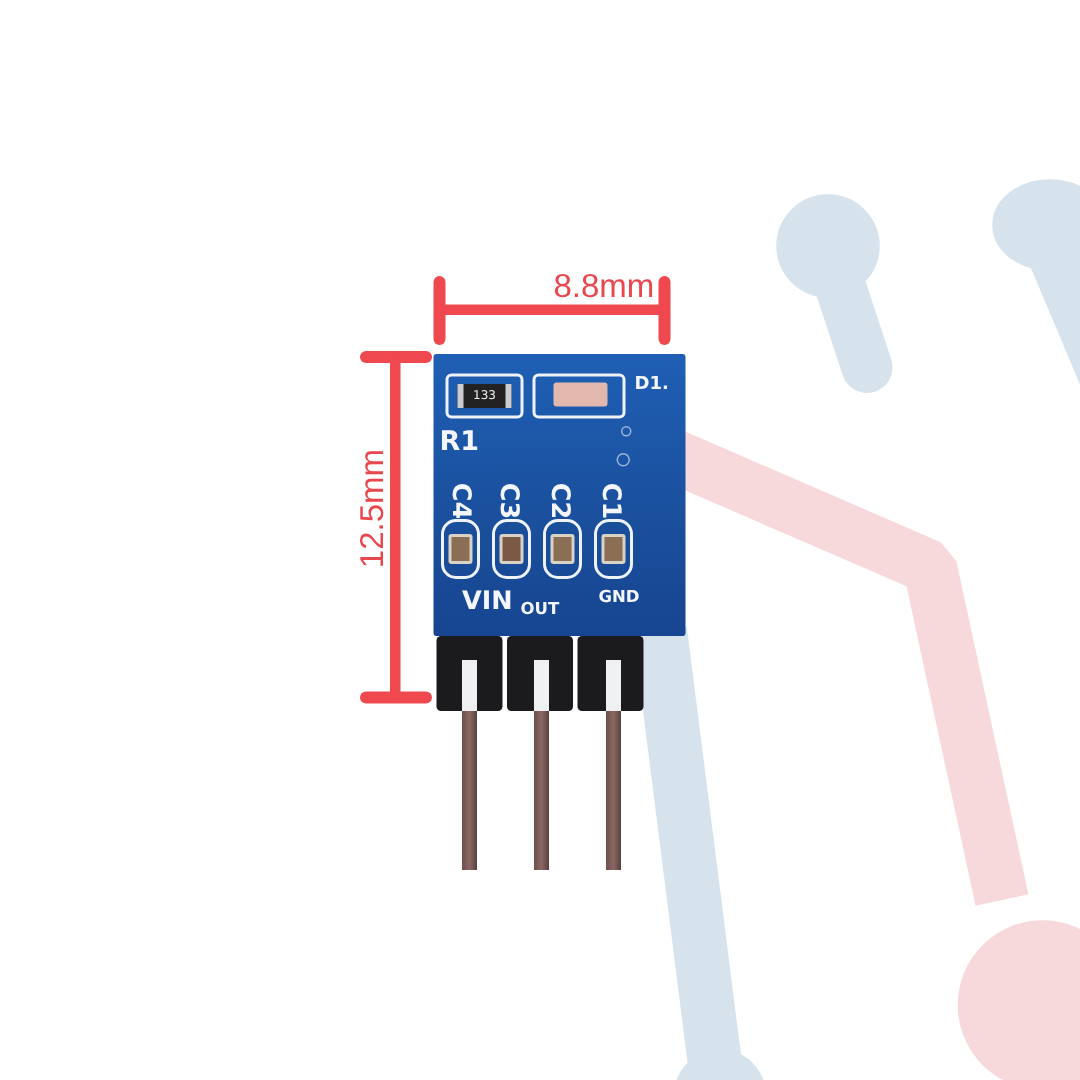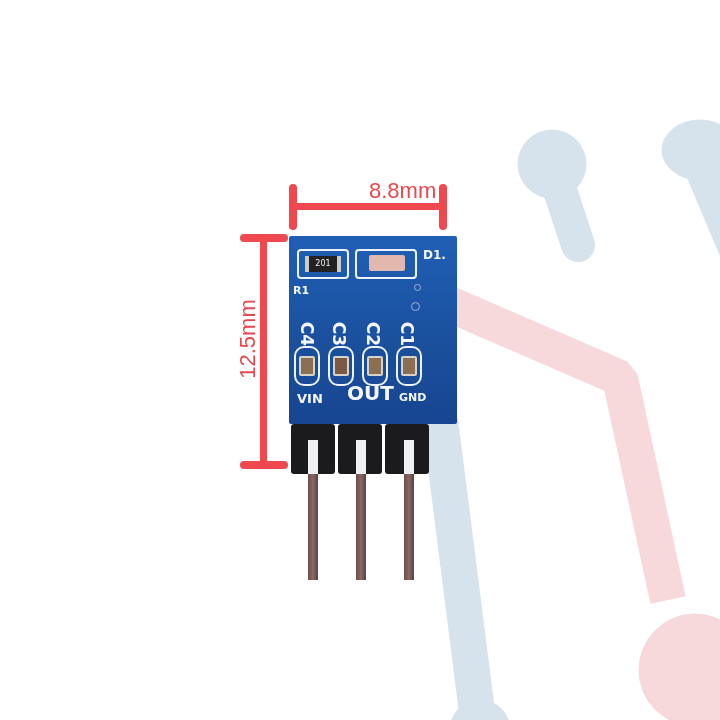--- a/index.html
+++ b/index.html
@@ -46,46 +46,46 @@
 <div class="dim-red" style="left:260px;top:238px;width:7px;height:228px;"></div>
 <div class="dimlabel" style="left:198px;top:326px;transform:rotate(-90deg);transform-origin:center;width:100px;text-align:center;">12.5mm</div>
 
 <div class="pin" style="left:308px;top:470px;height:110px;"></div>
 <div class="pin" style="left:356px;top:470px;height:110px;"></div>
 <div class="pin" style="left:404px;top:470px;height:110px;"></div>
 
 <div class="board">
 
   <div class="pad" style="left:8px;top:13px;width:52px;height:30px;"></div>
-  <div class="abs" style="left:16px;top:20px;width:36px;height:16px;background:#222;border-left:4px solid #ccc;border-right:4px solid #ccc;box-sizing:border-box;color:#eee;font-size:8px;text-align:center;line-height:16px;font-family:'DejaVu Sans',sans-serif;">201</div>
+  <div class="abs" style="left:16px;top:20px;width:36px;height:16px;background:#222;border-left:4px solid #ccc;border-right:4px solid #ccc;box-sizing:border-box;color:#eee;font-size:8px;text-align:center;line-height:16px;font-family:'DejaVu Sans',sans-serif;">133</div>
 
   <div class="pad" style="left:66px;top:13px;width:62px;height:30px;"></div>
   <div class="abs" style="left:80px;top:19px;width:36px;height:16px;background:#e2b7ad;border-radius:2px;"></div>
   <div class="silk" style="left:134px;top:12px;font-size:12px;">D1.</div>
-  <div class="silk" style="left:4px;top:48px;font-size:11px;">R1</div>
+  <div class="silk" style="left:4px;top:48px;font-size:18px;">R1</div>
 
   <div class="abs" style="left:125px;top:48px;width:5px;height:5px;border:1px solid #9bb4da;border-radius:50%;"></div>
   <div class="abs" style="left:122px;top:66px;width:7px;height:7px;border:1px solid #9bb4da;border-radius:50%;"></div>
 
   <div class="silk" style="left:6px;top:88px;font-size:17px;transform:rotate(90deg);">C4</div>
   <div class="silk" style="left:38px;top:88px;font-size:17px;transform:rotate(90deg);">C3</div>
   <div class="silk" style="left:72px;top:88px;font-size:17px;transform:rotate(90deg);">C2</div>
   <div class="silk" style="left:106px;top:88px;font-size:17px;transform:rotate(90deg);">C1</div>
 
   <div class="pad" style="left:5px;top:110px;width:26px;height:40px;border-radius:10px;"></div>
   <div class="cap" style="left:10px;top:120px;width:16px;height:20px;"></div>
   <div class="pad" style="left:39px;top:110px;width:26px;height:40px;border-radius:10px;"></div>
   <div class="cap" style="left:44px;top:120px;width:16px;height:20px;background:#7a5a45;"></div>
   <div class="pad" style="left:73px;top:110px;width:26px;height:40px;border-radius:10px;"></div>
   <div class="cap" style="left:78px;top:120px;width:16px;height:20px;"></div>
   <div class="pad" style="left:107px;top:110px;width:26px;height:40px;border-radius:10px;"></div>
   <div class="cap" style="left:112px;top:120px;width:16px;height:20px;"></div>
 
-  <div class="silk" style="left:8px;top:155px;font-size:13px;">VIN</div>
-  <div class="silk" style="left:58px;top:145px;font-size:20px;">OUT</div>
+  <div class="silk" style="left:19px;top:155px;font-size:17px;">VIN</div>
+  <div class="silk" style="left:58px;top:163px;font-size:11px;">OUT</div>
   <div class="silk" style="left:110px;top:155px;font-size:11px;">GND</div>
 </div>
 
 <div class="header-block" style="left:291px;top:424px;width:44px;height:50px;"></div>
 <div class="header-block" style="left:338px;top:424px;width:44px;height:50px;"></div>
 <div class="header-block" style="left:385px;top:424px;width:44px;height:50px;"></div>
 <div class="pin" style="left:308px;top:440px;height:34px;background:#eef0f2;"></div>
 <div class="pin" style="left:356px;top:440px;height:34px;background:#eef0f2;"></div>
 <div class="pin" style="left:404px;top:440px;height:34px;background:#eef0f2;"></div>
 

